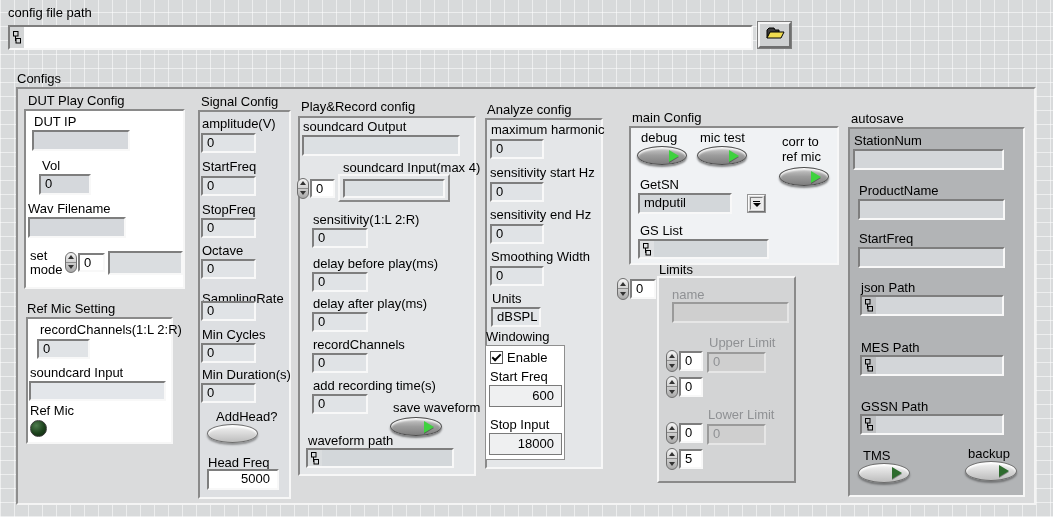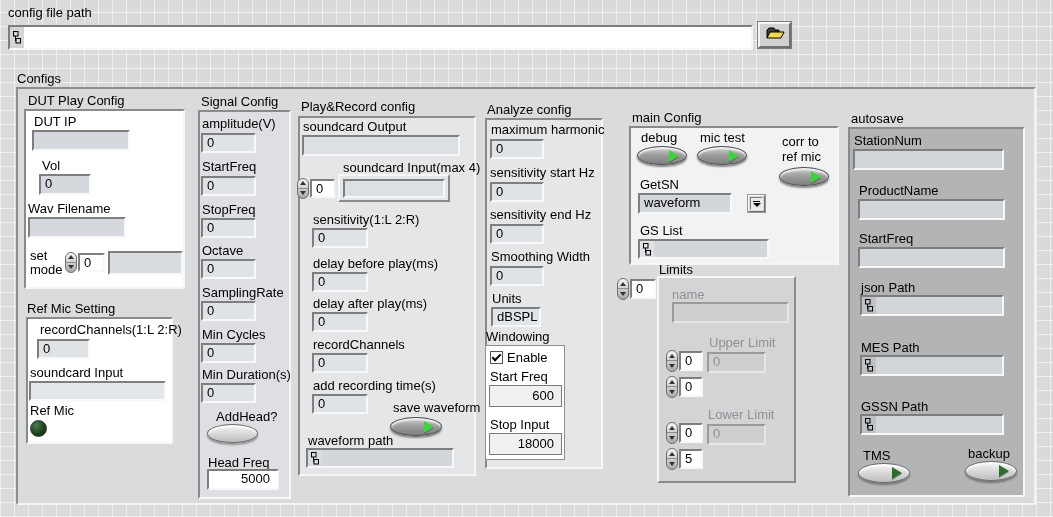--- a/index.html
+++ b/index.html
@@ -122,21 +122,21 @@
   <span class="lbl" style="left:201px;top:95px">Signal Config</span>
   <div class="panel" style="left:198px;top:110px;width:93px;height:389px;background:#DDDFE2"></div>
   <span class="lbl" style="left:202px;top:117px">amplitude(V)</span>
   <div class="fld num" style="left:201px;top:133px;width:55px;height:20px">0</div>
   <span class="lbl" style="left:202px;top:160px">StartFreq</span>
   <div class="fld num" style="left:201px;top:176px;width:55px;height:20px">0</div>
   <span class="lbl" style="left:202px;top:203px">StopFreq</span>
   <div class="fld num" style="left:201px;top:218px;width:55px;height:20px">0</div>
   <span class="lbl" style="left:202px;top:244px">Octave</span>
   <div class="fld num" style="left:201px;top:259px;width:55px;height:20px">0</div>
-  <span class="lbl" style="left:202px;top:286px">SamplingRate</span>
+  <span class="lbl" style="left:202px;top:292px">SamplingRate</span>
   <div class="fld num" style="left:201px;top:301px;width:55px;height:20px">0</div>
   <span class="lbl" style="left:202px;top:328px">Min Cycles</span>
   <div class="fld num" style="left:201px;top:343px;width:55px;height:20px">0</div>
   <span class="lbl" style="left:202px;top:368px">Min Duration(s)</span>
   <div class="fld num" style="left:201px;top:383px;width:55px;height:20px">0</div>
   <span class="lbl" style="left:216px;top:410px">AddHead?</span>
   <div class="toggle t-light" style="left:207px;top:424px;width:51px;height:19px"></div>
   <span class="lbl" style="left:208px;top:456px">Head Freq</span>
   <div class="fld white right" style="left:207px;top:469px;width:72px;height:21px">5000</div>
 
@@ -208,21 +208,21 @@
   <span class="lbl" style="left:700px;top:131px">mic test</span>
   <div class="toggle t-dark" style="left:697px;top:146px;width:50px;height:19px">
     <span class="arrow"></span>
   </div>
   <span class="lbl" style="left:782px;top:135px">corr to</span>
   <span class="lbl" style="left:782px;top:150px">ref mic</span>
   <div class="toggle t-dark" style="left:779px;top:167px;width:50px;height:19px">
     <span class="arrow"></span>
   </div>
   <span class="lbl" style="left:640px;top:178px">GetSN</span>
-  <div class="fld" style="left:638px;top:193px;width:94px;height:21px;background:#D3D7DA">waveform</div>
+  <div class="fld" style="left:638px;top:193px;width:94px;height:21px;background:#D3D7DA">mdputil</div>
   <div class="ddbtn" style="left:748px;top:195px">
     <div class="ddinner">
         <span class="ddline"></span>
         <span class="ddtri"></span>
       </div>
   </div>
   <span class="lbl" style="left:640px;top:224px">GS List</span>
   <div class="pathctl" style="left:638px;top:239px;width:131px;height:20px">
     <div class="path-glyph" style="background:#DFE1E3">
       <svg width="8" height="13" viewBox="0 0 8 13">

